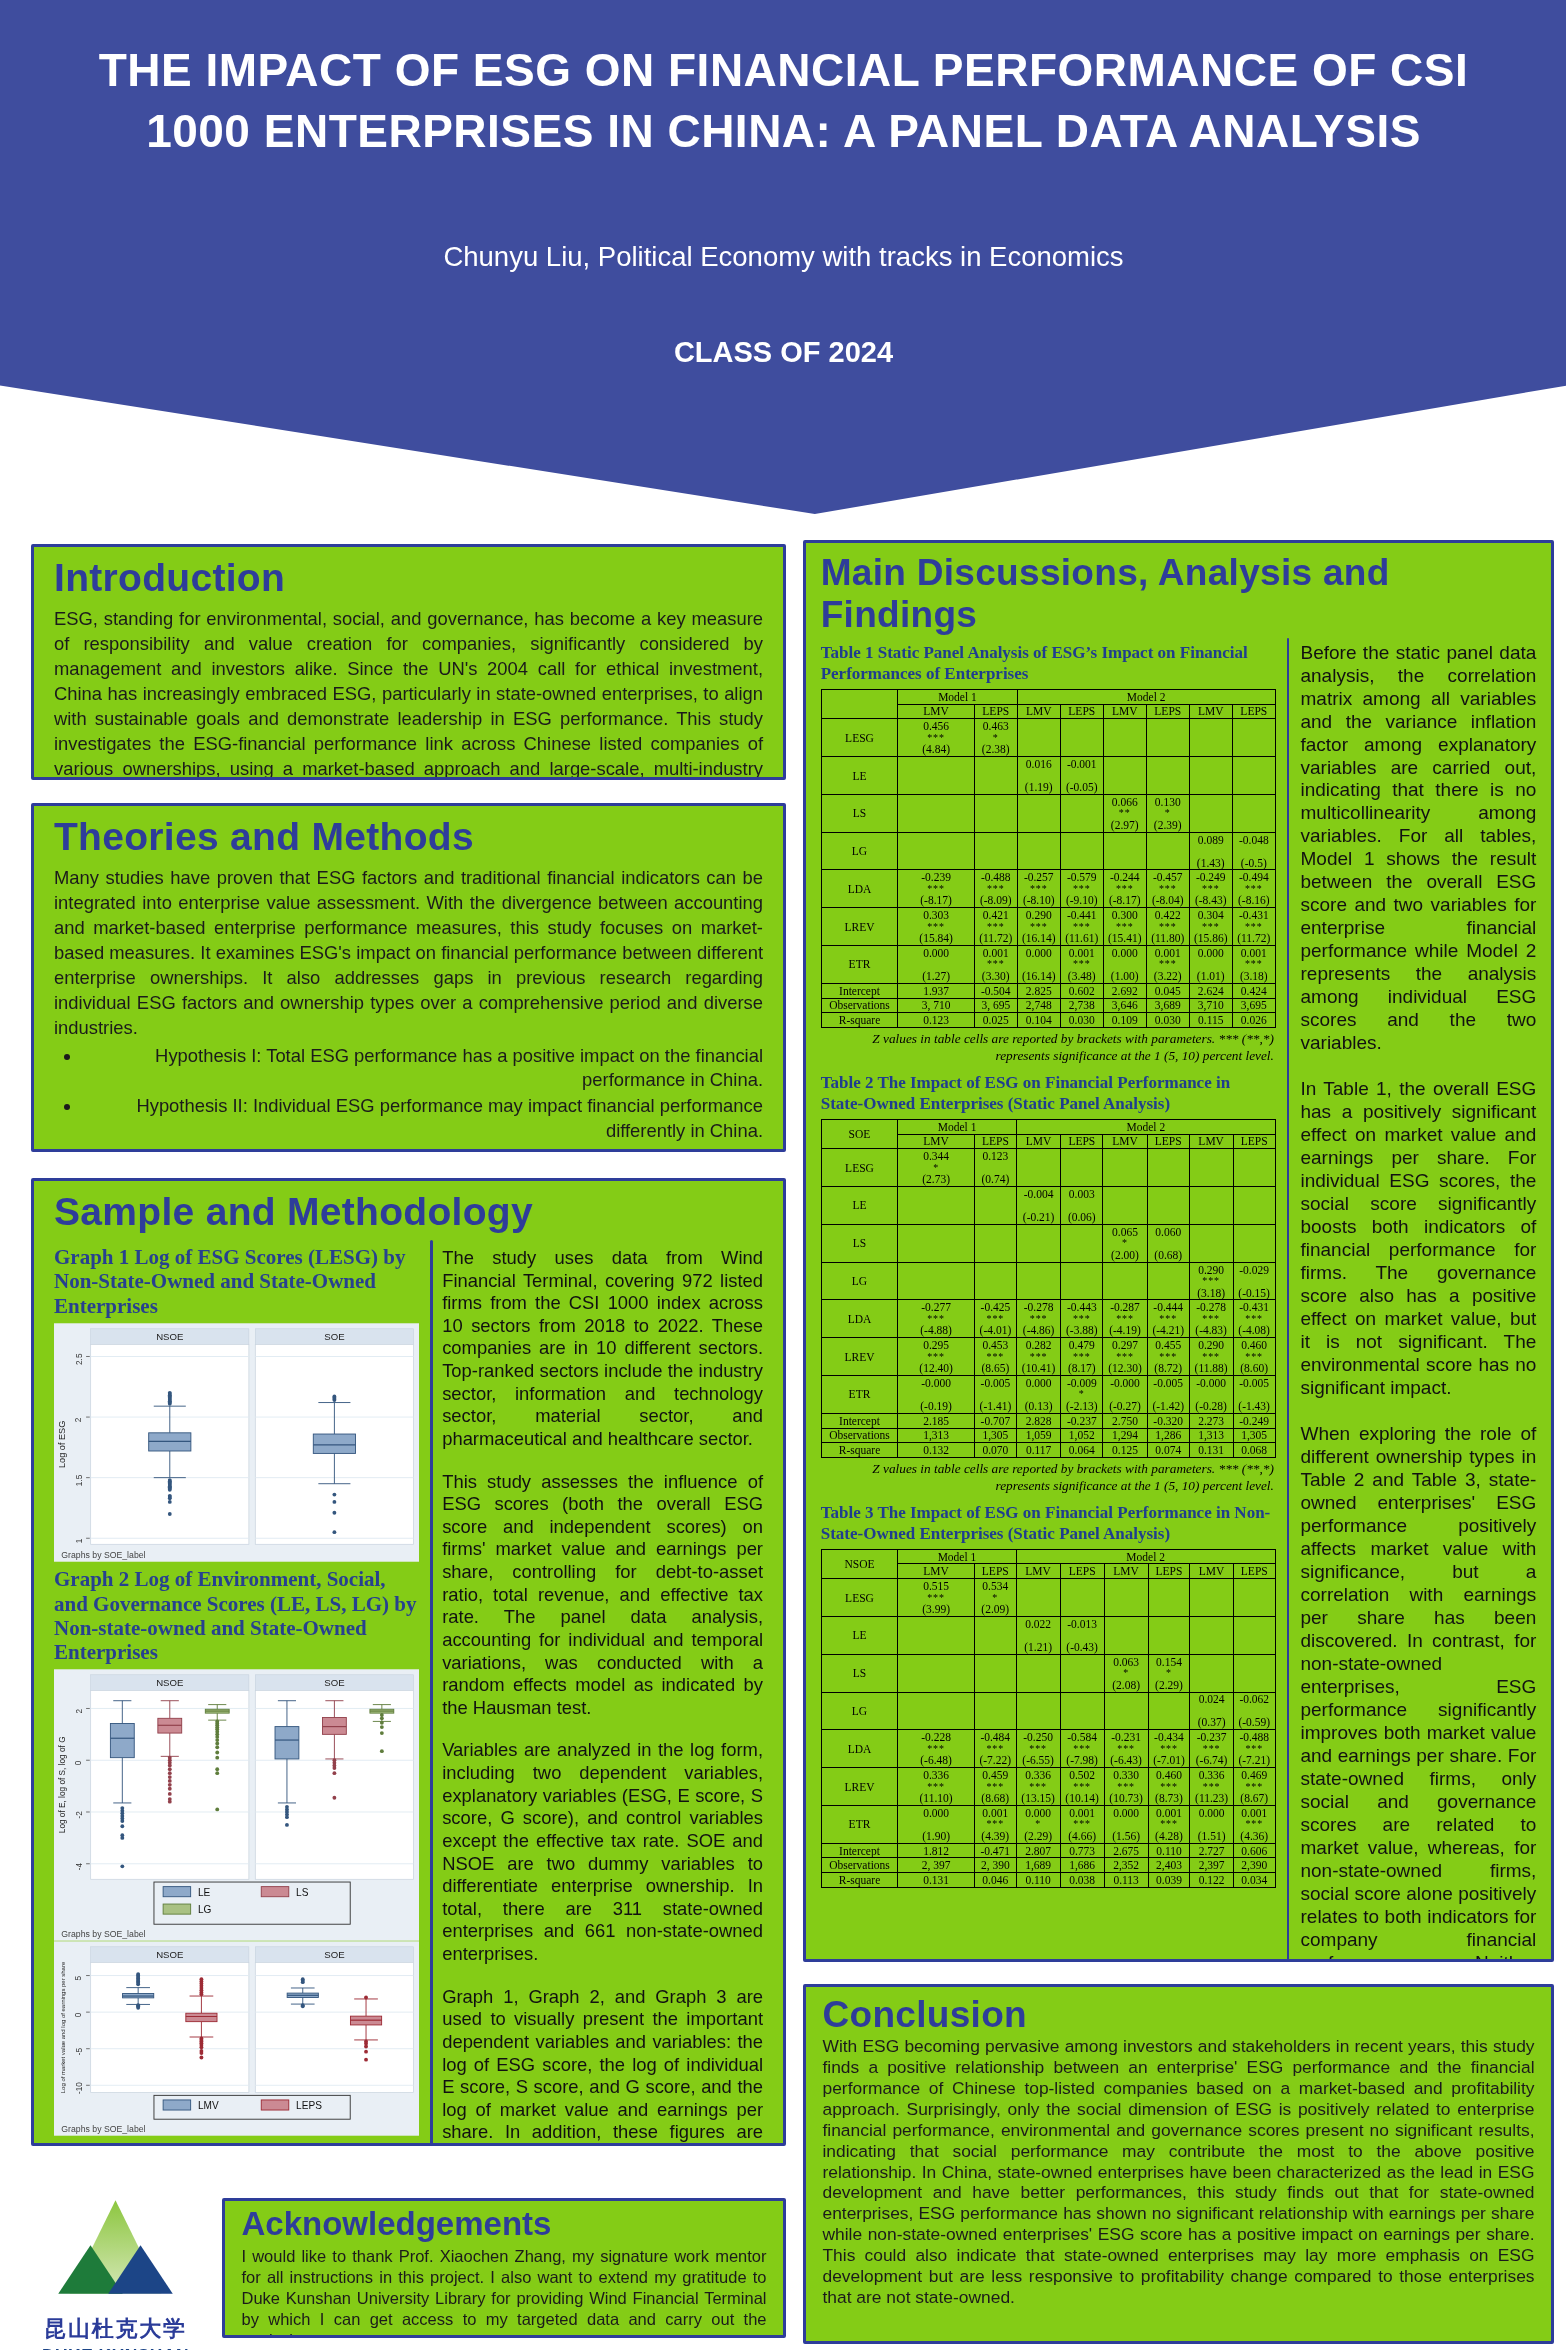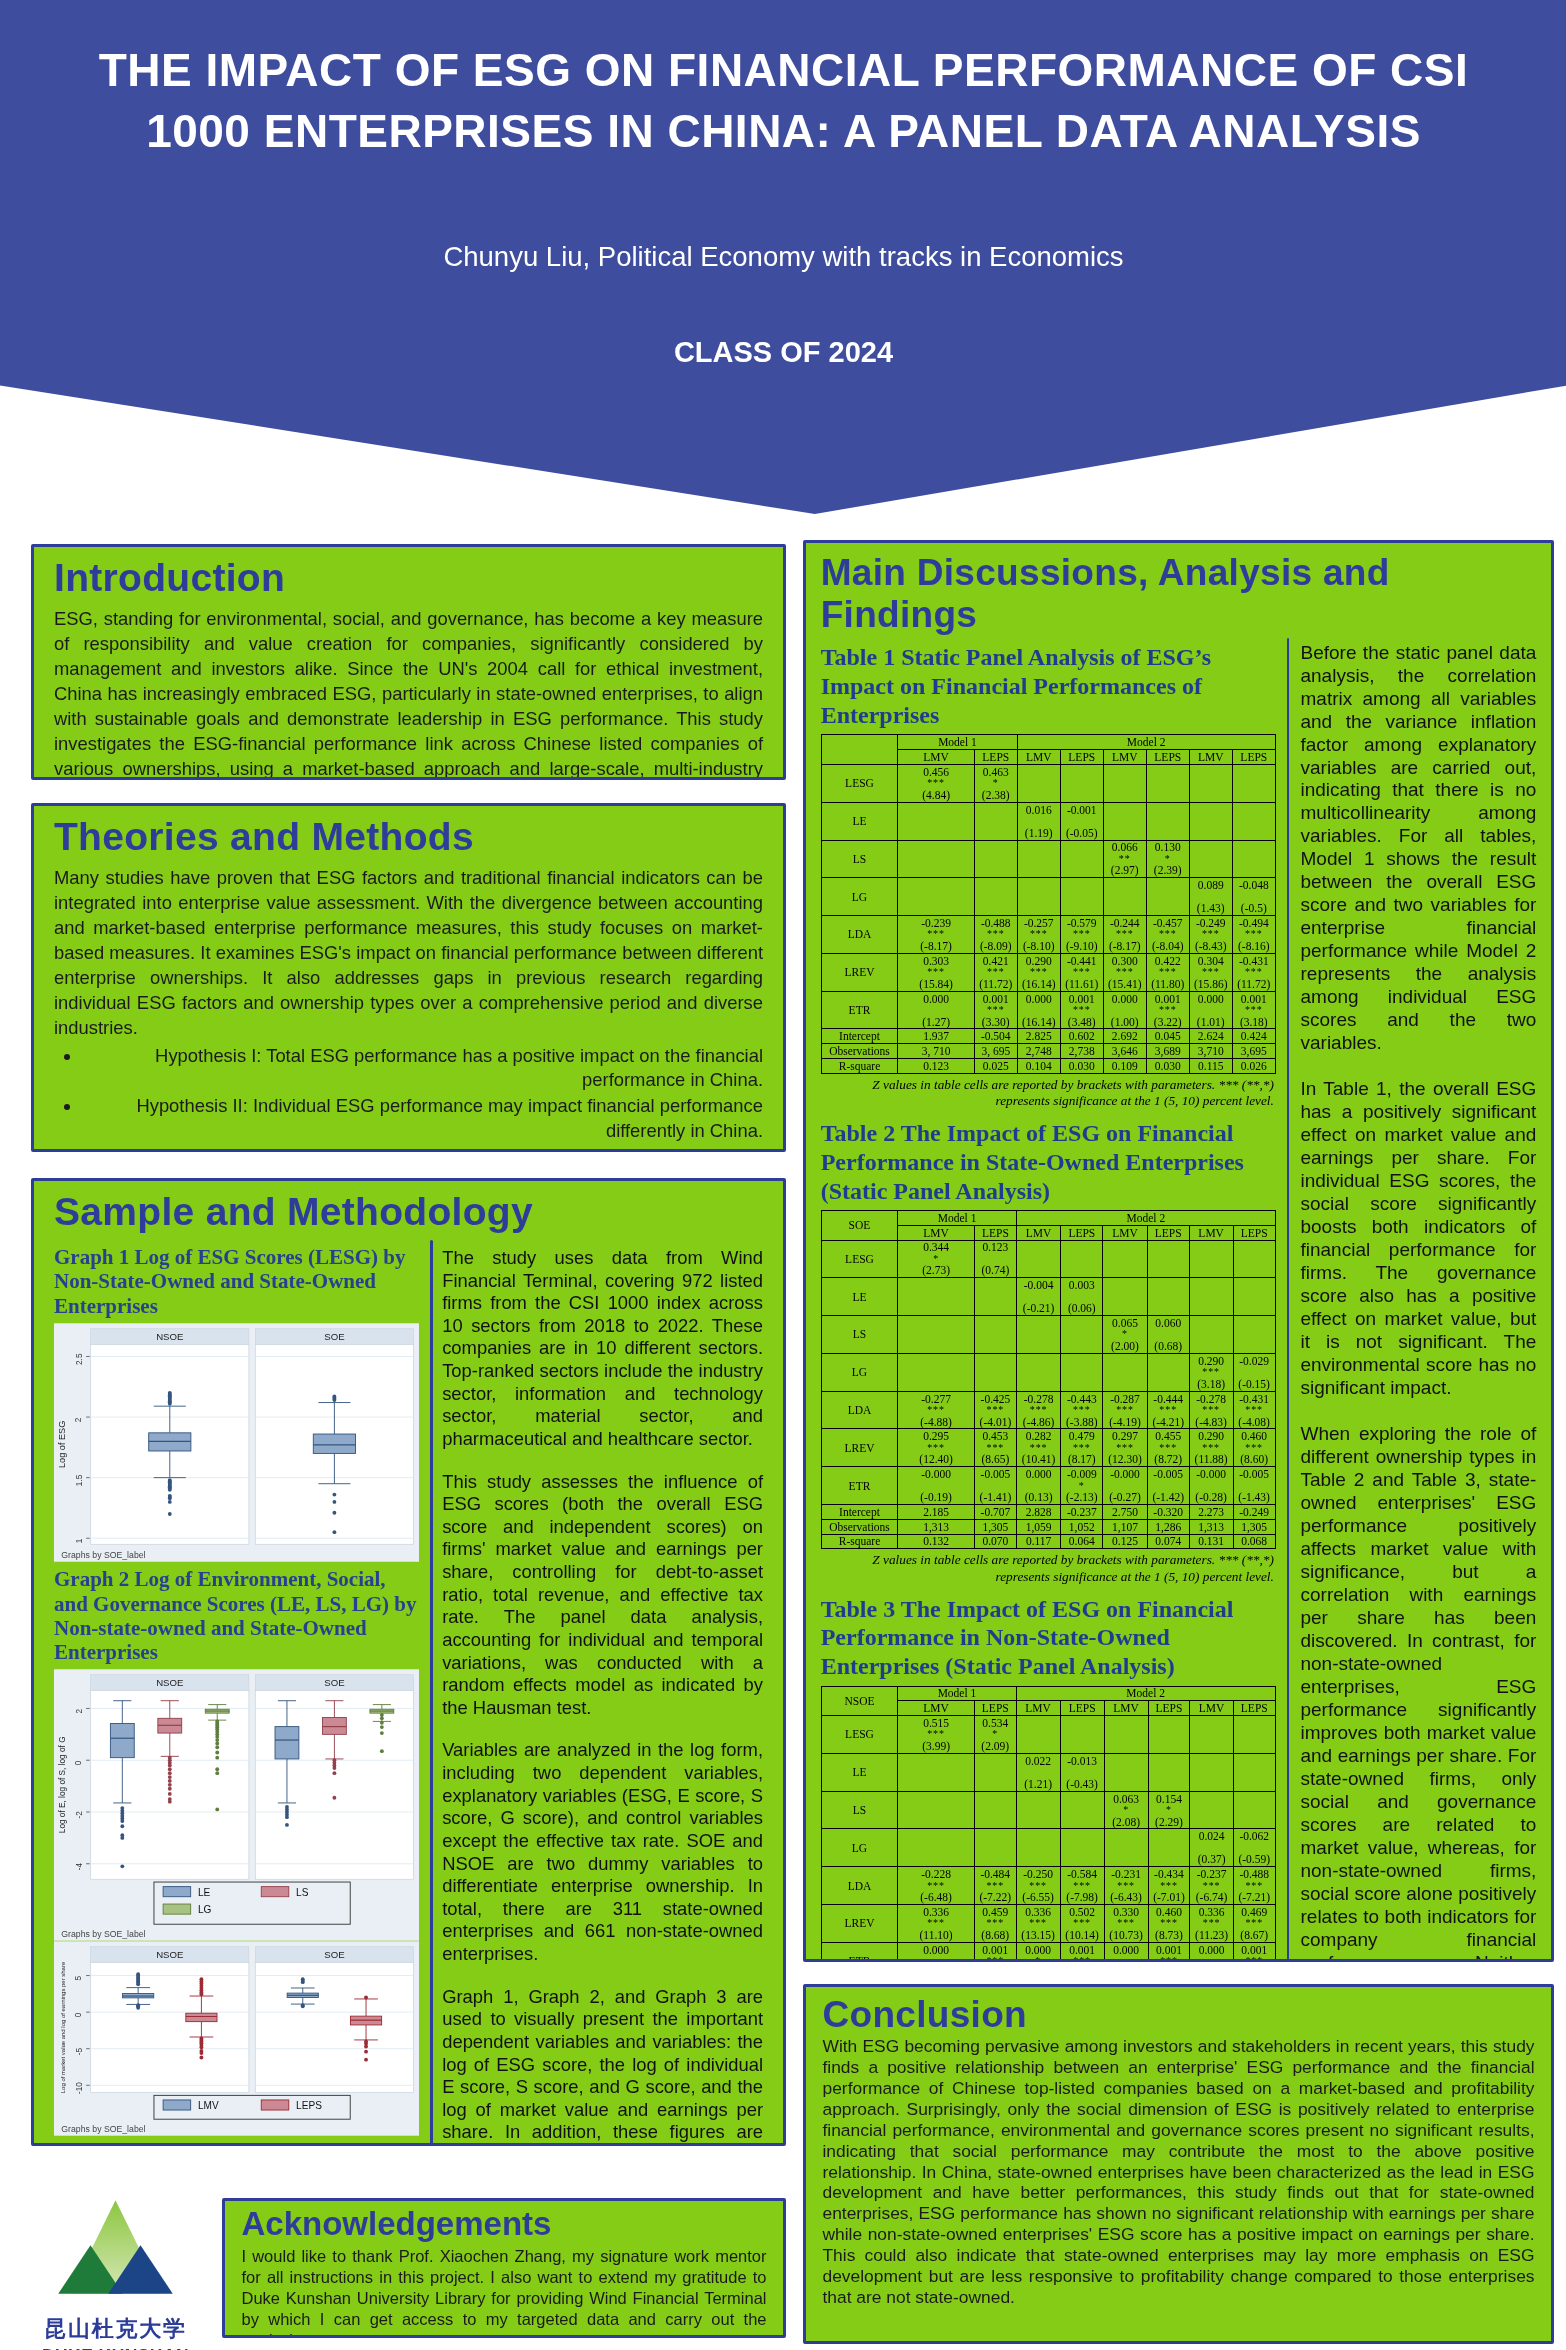--- a/index.html
+++ b/index.html
@@ -28,21 +28,21 @@
   .sample-text p{margin:0 0 20px 0;}
   .graph-title{font-family:"Liberation Serif",serif;font-weight:700;color:#27418f;
                font-size:21px;line-height:1.16;margin:5.5px 0 4.6px 0;}
   .chart{display:block;}
   
   .main-flex{display:flex;gap:11px;align-items:stretch;}
   .tables-col{width:455px;flex:0 0 auto;}
   .main-text{flex:1;font-size:19px;line-height:1.21;text-align:justify;color:#111;padding-top:3.7px;}
   .main-text p{margin:0 0 23px 0;}
   .table-title{font-family:"Liberation Serif",serif;font-weight:700;color:#1f3d8f;
-               font-size:24px;line-height:1.2;margin:5.5px 0 4.6px 0;}
+               font-size:17px;line-height:1.2;margin:5.5px 0 4.6px 0;}
   table.datatable{border-collapse:collapse;width:100%;font-family:"Liberation Serif",serif;
                   font-size:11.5px;color:#000;}
   .datatable td{border:0.9px solid #000;text-align:center;padding:0.9px 1.8px;vertical-align:top;}
   .datatable td:first-child{width:72px;vertical-align:middle;}
   .datatable thead td{vertical-align:middle;}
   .cell3{display:flex;flex-direction:column;justify-content:space-between;min-height:35px;}
   .stars{font-size:10px;line-height:.8;letter-spacing:0.9px;}
   .footnote{font-family:"Liberation Serif",serif;font-style:italic;font-size:13.3px;
             text-align:right;margin:2.8px 1.8px 9.2px 0;line-height:1.25;color:#000;}
   
@@ -1047,21 +1047,21 @@
                   <td>-0.320</td>
                   <td>2.273</td>
                   <td>-0.249</td>
                 </tr>
                 <tr>
                   <td>Observations</td>
                   <td>1,313</td>
                   <td>1,305</td>
                   <td>1,059</td>
                   <td>1,052</td>
-                  <td>1,107</td>
+                  <td>1,294</td>
                   <td>1,286</td>
                   <td>1,313</td>
                   <td>1,305</td>
                 </tr>
                 <tr>
                   <td>R-square</td>
                   <td>0.132</td>
                   <td>0.070</td>
                   <td>0.117</td>
                   <td>0.064</td>

